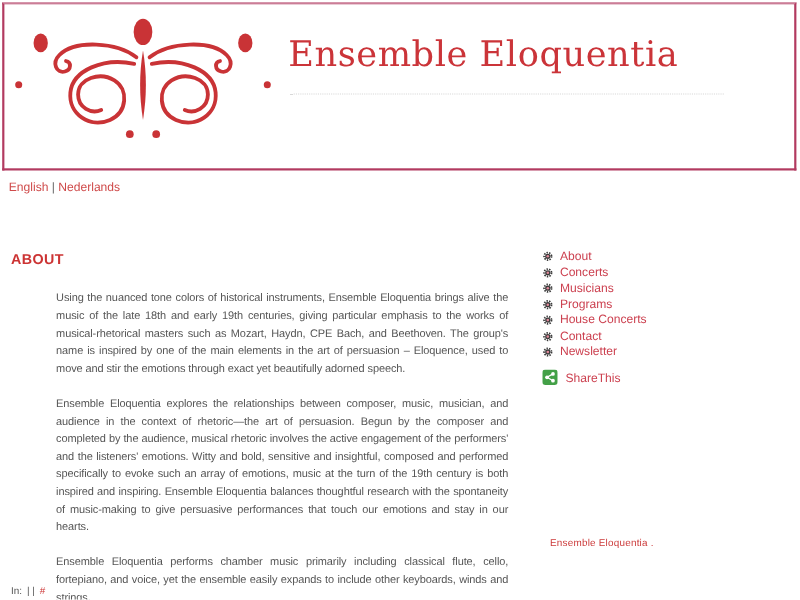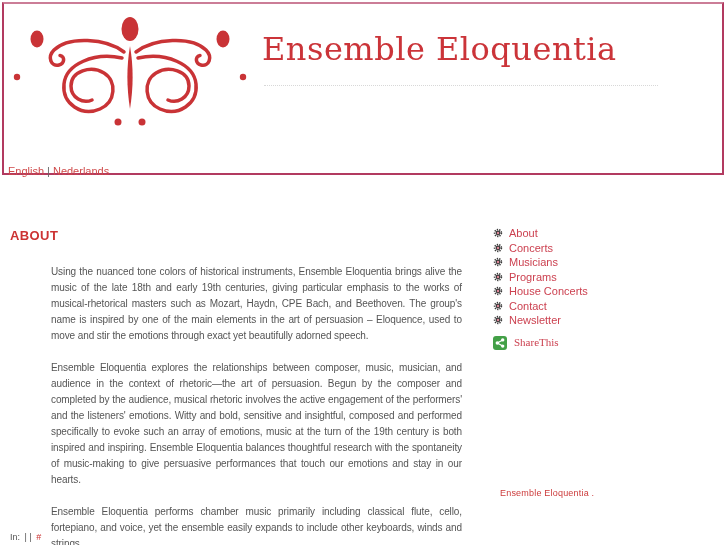--- a/index.html
+++ b/index.html
@@ -2,21 +2,21 @@
 <html><head>
 <meta charset="utf-8">
 <style>
   * { margin:0; padding:0; box-sizing:border-box; }
   html,body { width:727px; height:545px; background:#ffffff; overflow:hidden;
               font-family:"Liberation Sans", sans-serif; }
   body { position:relative; }
 
   
   .header-box {
-    position:absolute; left:2px; top:2px; width:722px; height:173px;
+    position:absolute; left:2px; top:2px; width:722px; height:153px;
     background:#ffffff;
     border:2px solid #b23a60;
     border-top-color:#cb7d97;
   }
   .logo { position:absolute; left:6px; top:8px; width:240px; height:125px; }
   .site-title {
     position:absolute; left:258px; top:26px;
     font-family:"DejaVu Serif","Liberation Serif",serif;
     font-size:32px; color:#cb3439; letter-spacing:0.5px; white-space:nowrap;
   }
@@ -50,21 +50,21 @@
   
   .sidebar { position:absolute; left:493px; top:226px; width:200px; }
   .side-list { list-style:none; }
   .side-list li {
     height:14px; display:flex; align-items:center; margin-bottom:0.5px;
   }
   .side-list li .bullet { width:10px; height:10px; margin-right:6px; flex:0 0 10px; }
   .side-list li a {
     color:#cc4150; font-size:11px; text-decoration:none; cursor:pointer; line-height:14px;
   }
-  .share-row { margin-top:9px; display:flex; align-items:flex-start;font-family:Liberation Serif, serif; }
+  .share-row { margin-top:9px; display:flex; align-items:flex-end; }
   .share-row .share-ic { width:14px; height:14px; margin-right:7px; }
   .share-row a { color:#cc4150; font-size:11px; text-decoration:none; cursor:pointer; }
 
   .side-footer {
     position:absolute; left:500px; top:488px;
     color:#cc3b3b; font-size:9px; letter-spacing:0.2px;
   }
 </style>
 </head>
 <body>

